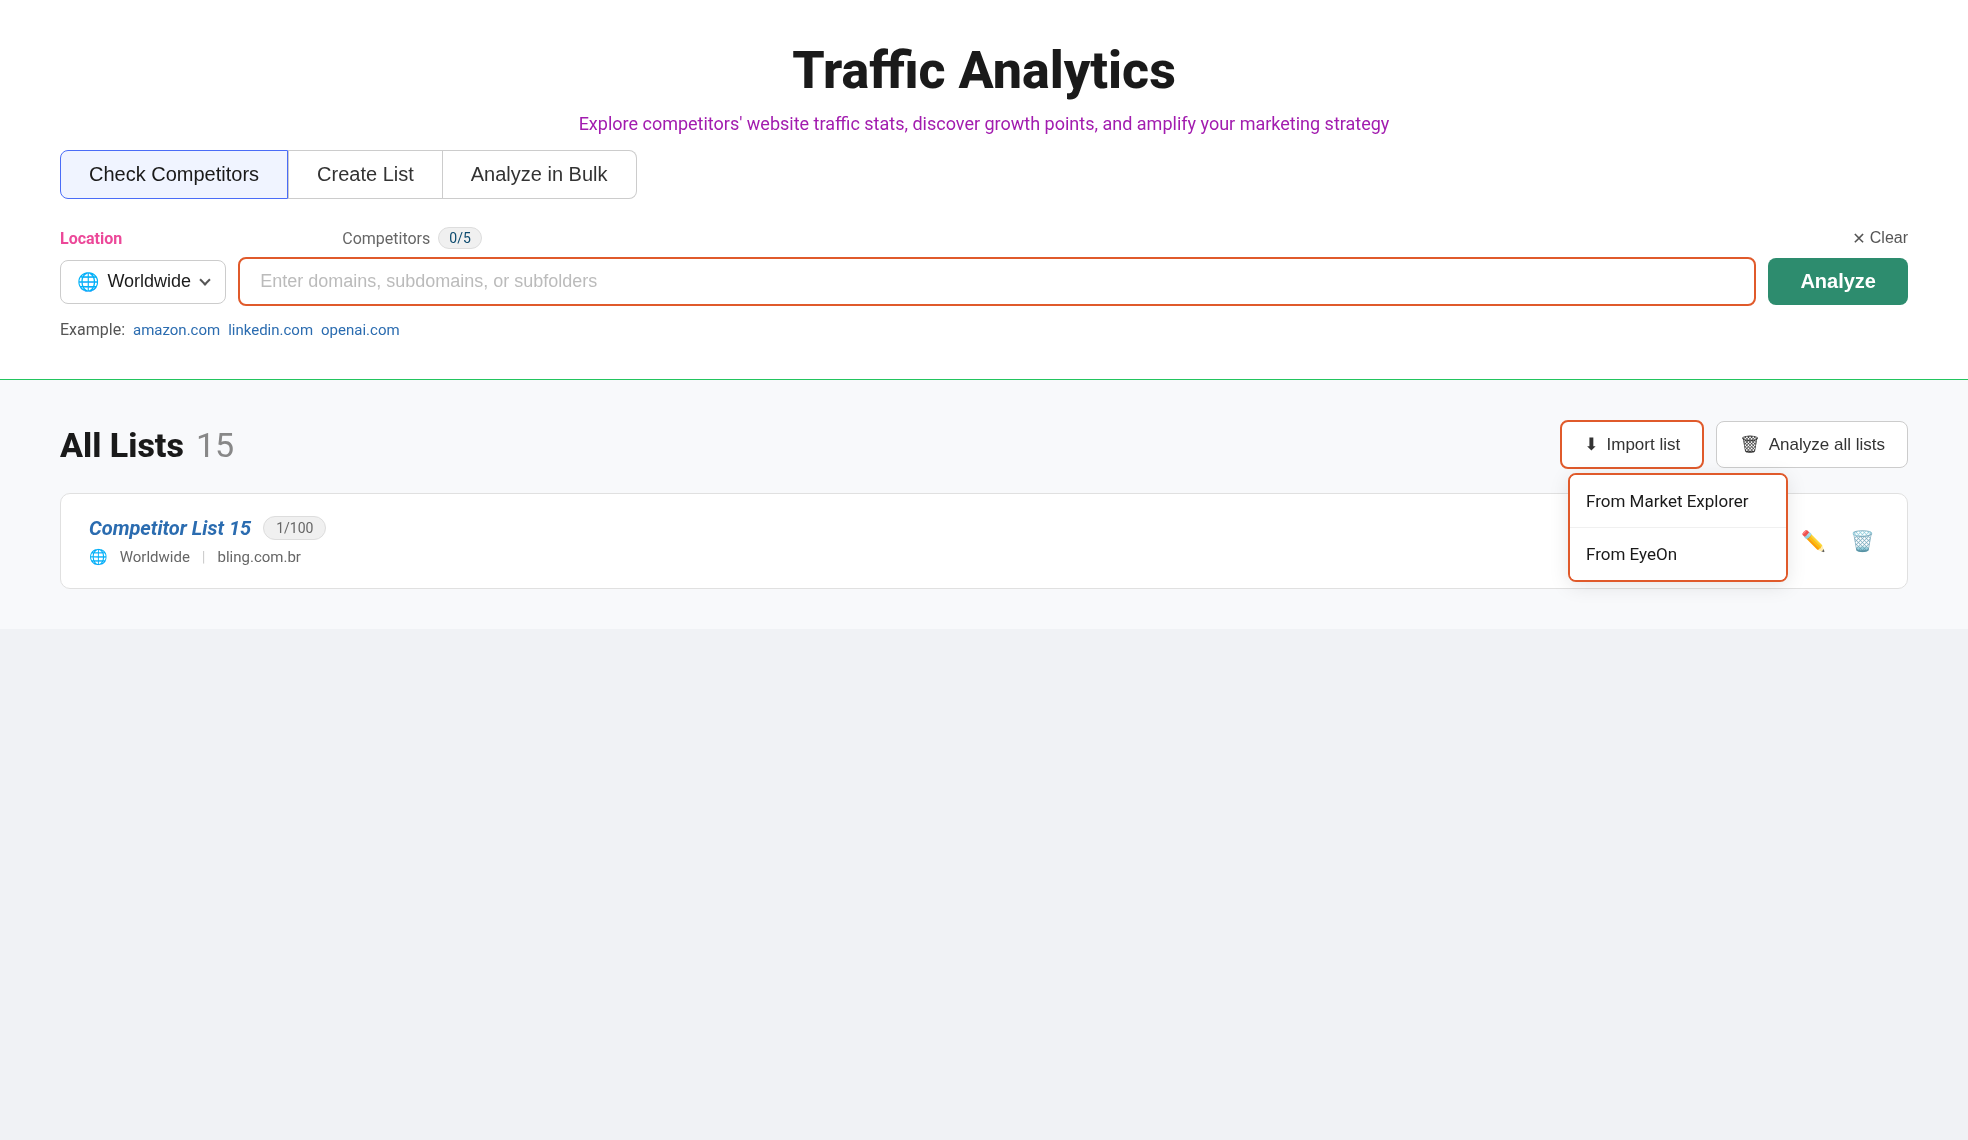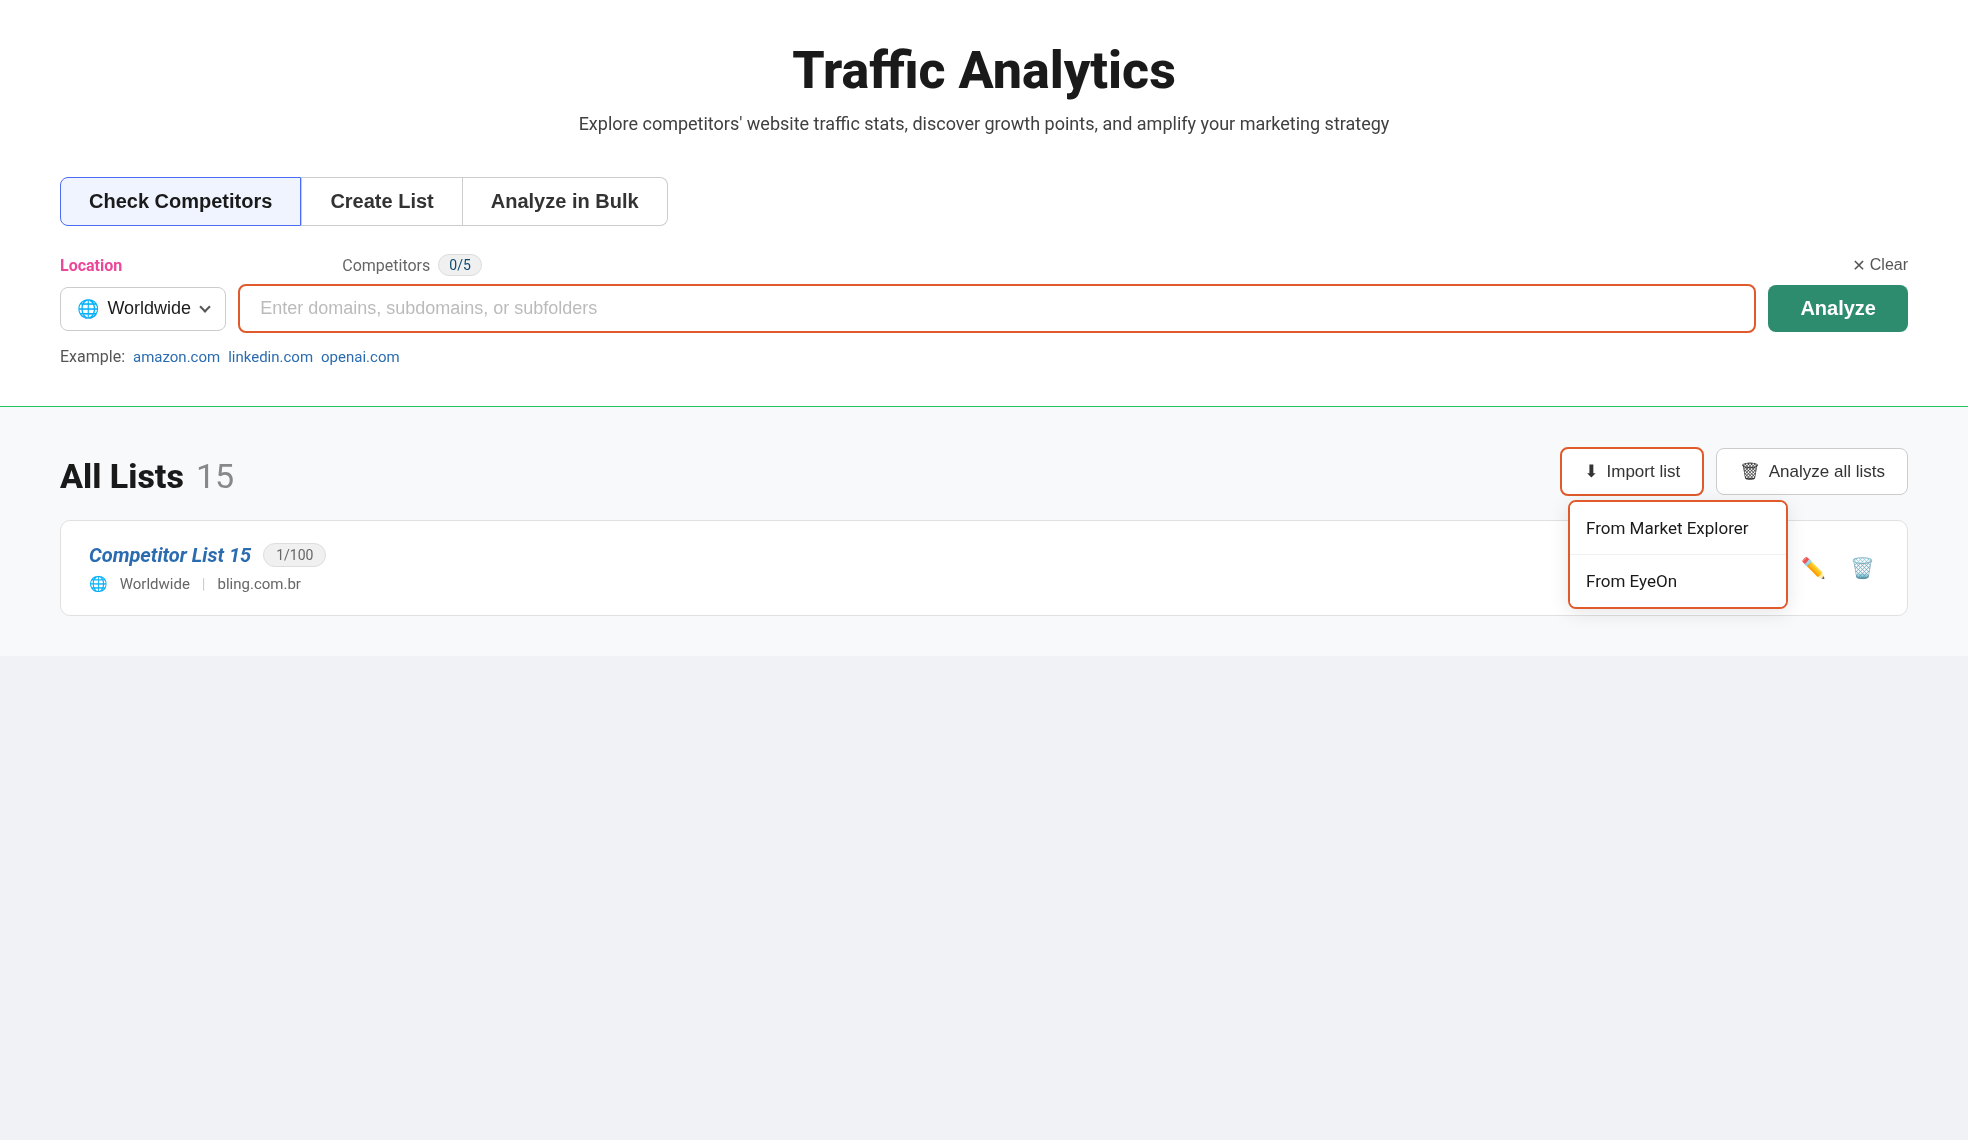--- a/index.html
+++ b/index.html
@@ -19,34 +19,34 @@
       text-align: center;
       font-size: 52px;
       font-weight: 800;
       color: #1a1a1a;
       margin-bottom: 12px;
     }
 
     .page-subtitle {
       text-align: center;
       font-size: 18px;
-      color: #404040;
-      margin-bottom: 43px;
+      color: #a21caf;
+      margin-bottom: 16px;
     }
 
     .tabs-row {
       display: flex;
       gap: 0;
       margin-bottom: 28px;
     }
 
     .tab-btn {
       padding: 12px 28px;
       font-size: 20px;
-      font-weight: 700;
+      font-weight: 400;
       border: 1.5px solid #ccc;
       background: #fff;
       cursor: pointer;
       color: #333;
       transition: background 0.15s;
     }
 
     .tab-btn:first-child {
       border-radius: 8px 0 0 8px;
     }
@@ -188,21 +188,21 @@
       font-size: 15px;
     }
 
     .bottom-section {
       background: #f8f9fb;
       padding: 40px 60px;
     }
 
     .all-lists-header {
       display: flex;
-      align-items: flex-end;
+      align-items: center;
       justify-content: space-between;
       margin-bottom: 24px;
       position: relative;
     }
 
     .all-lists-title {
       font-size: 34px;
       font-weight: 800;
       color: #1a1a1a;
       display: flex;

